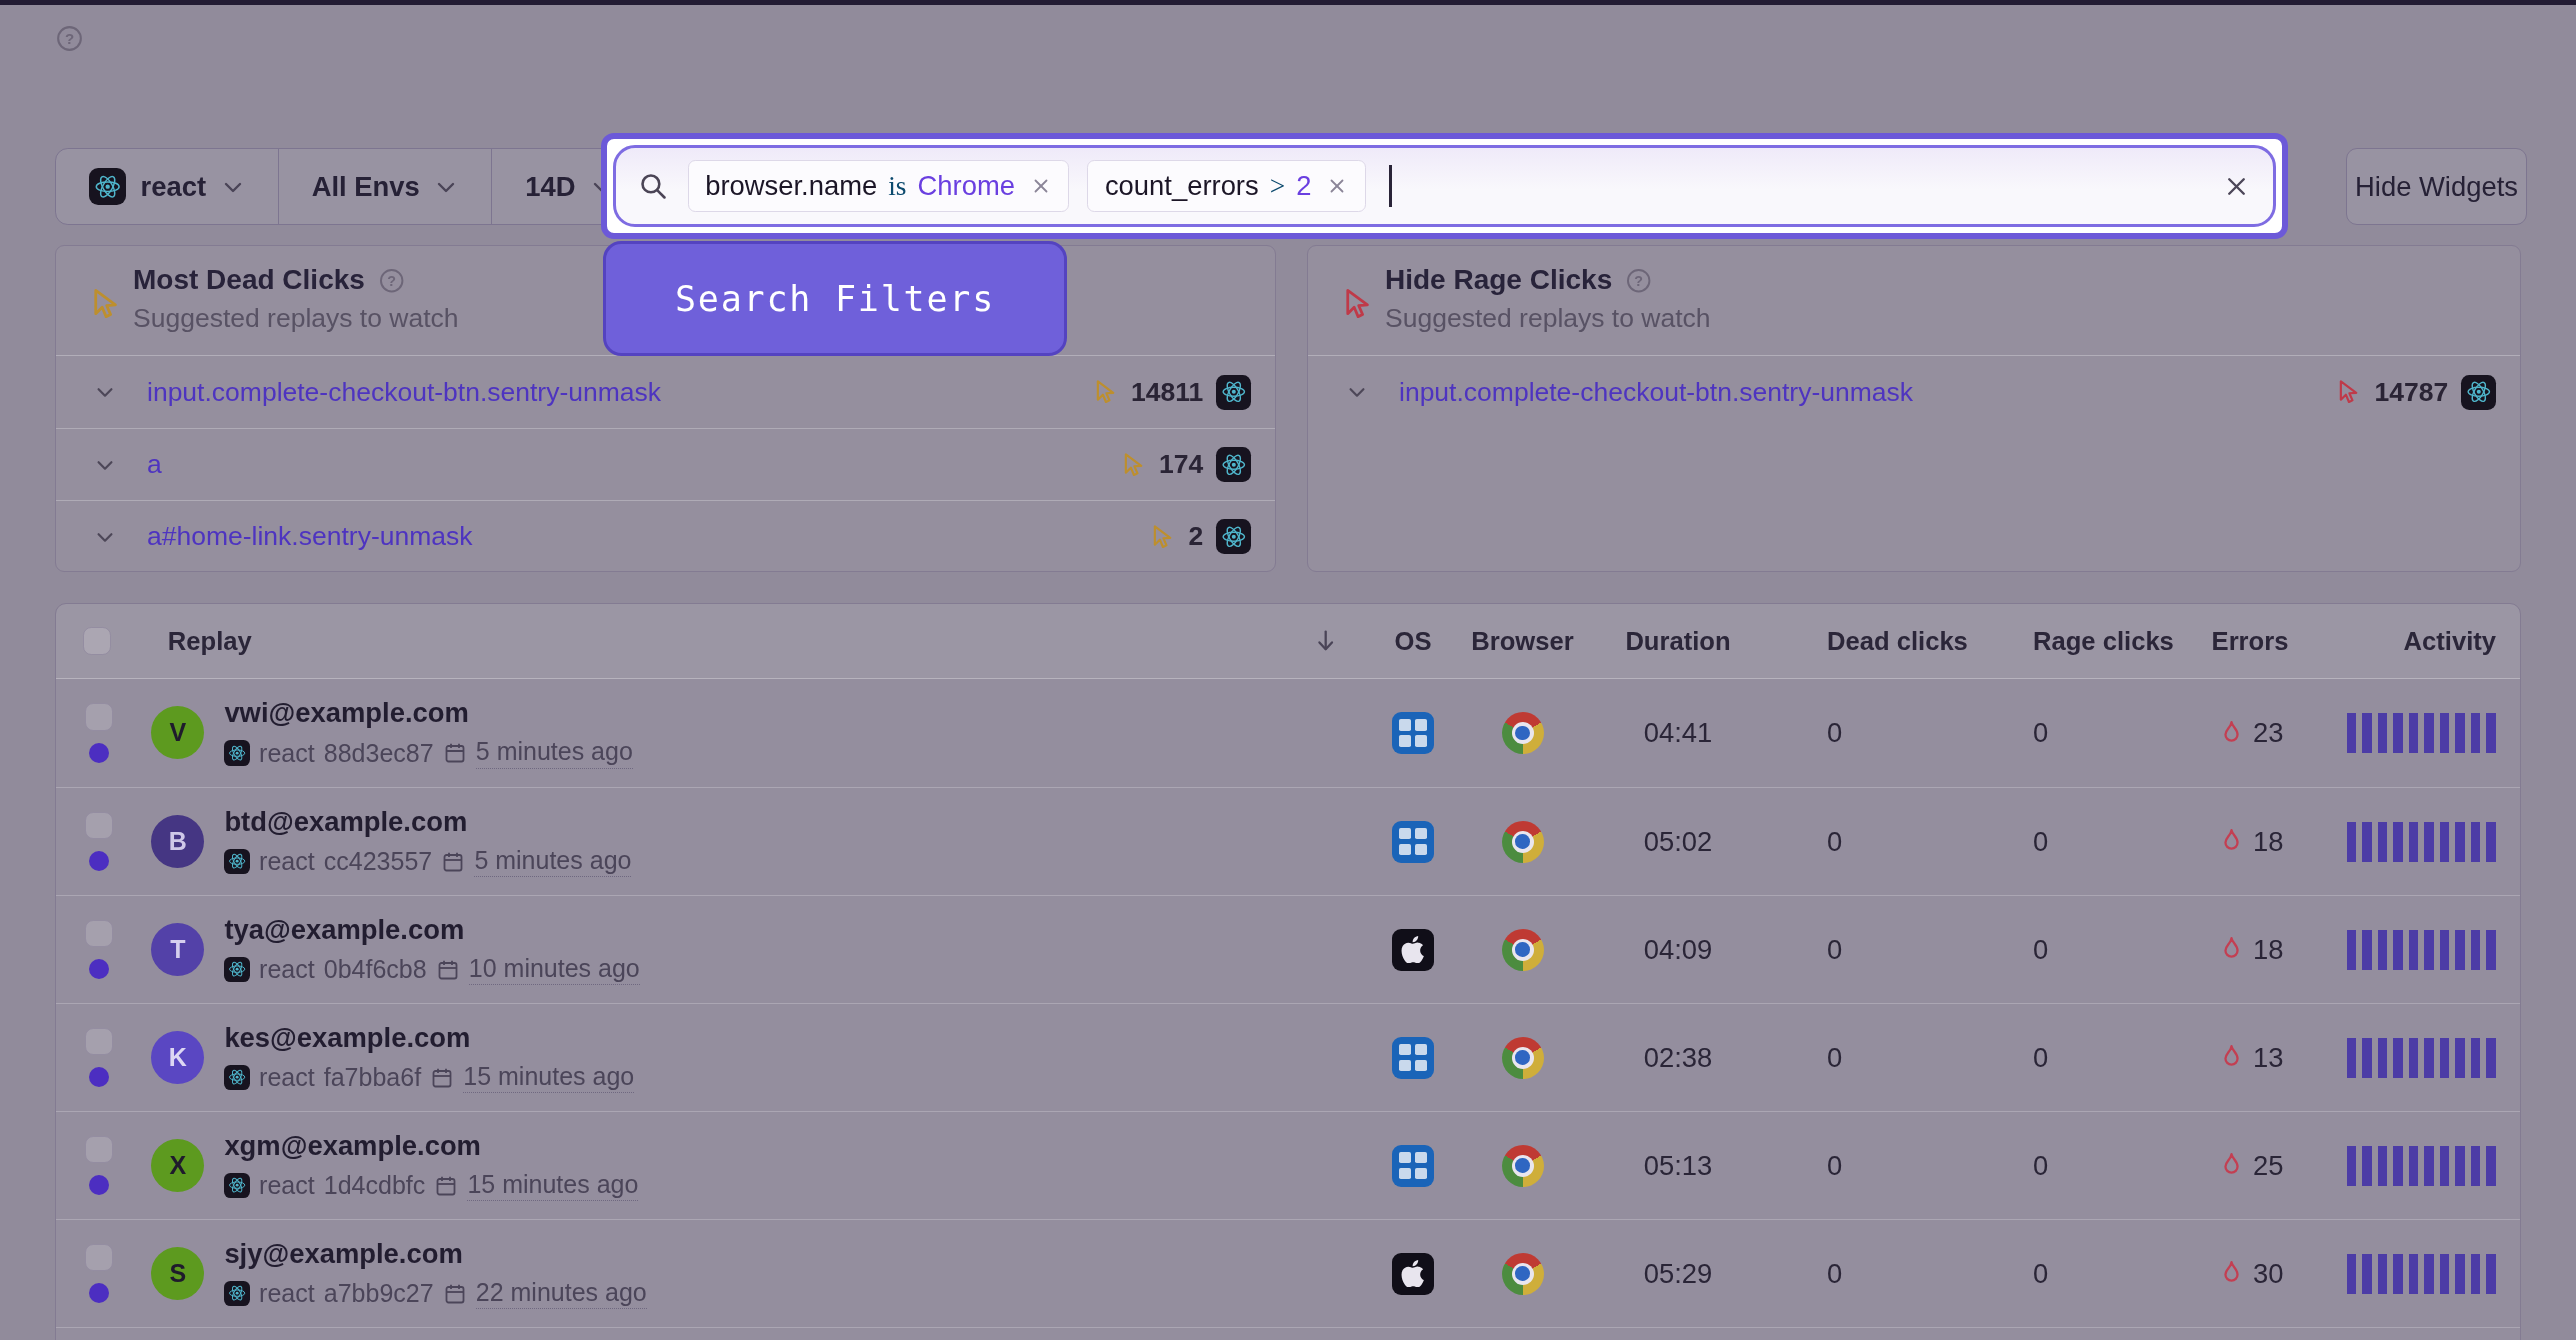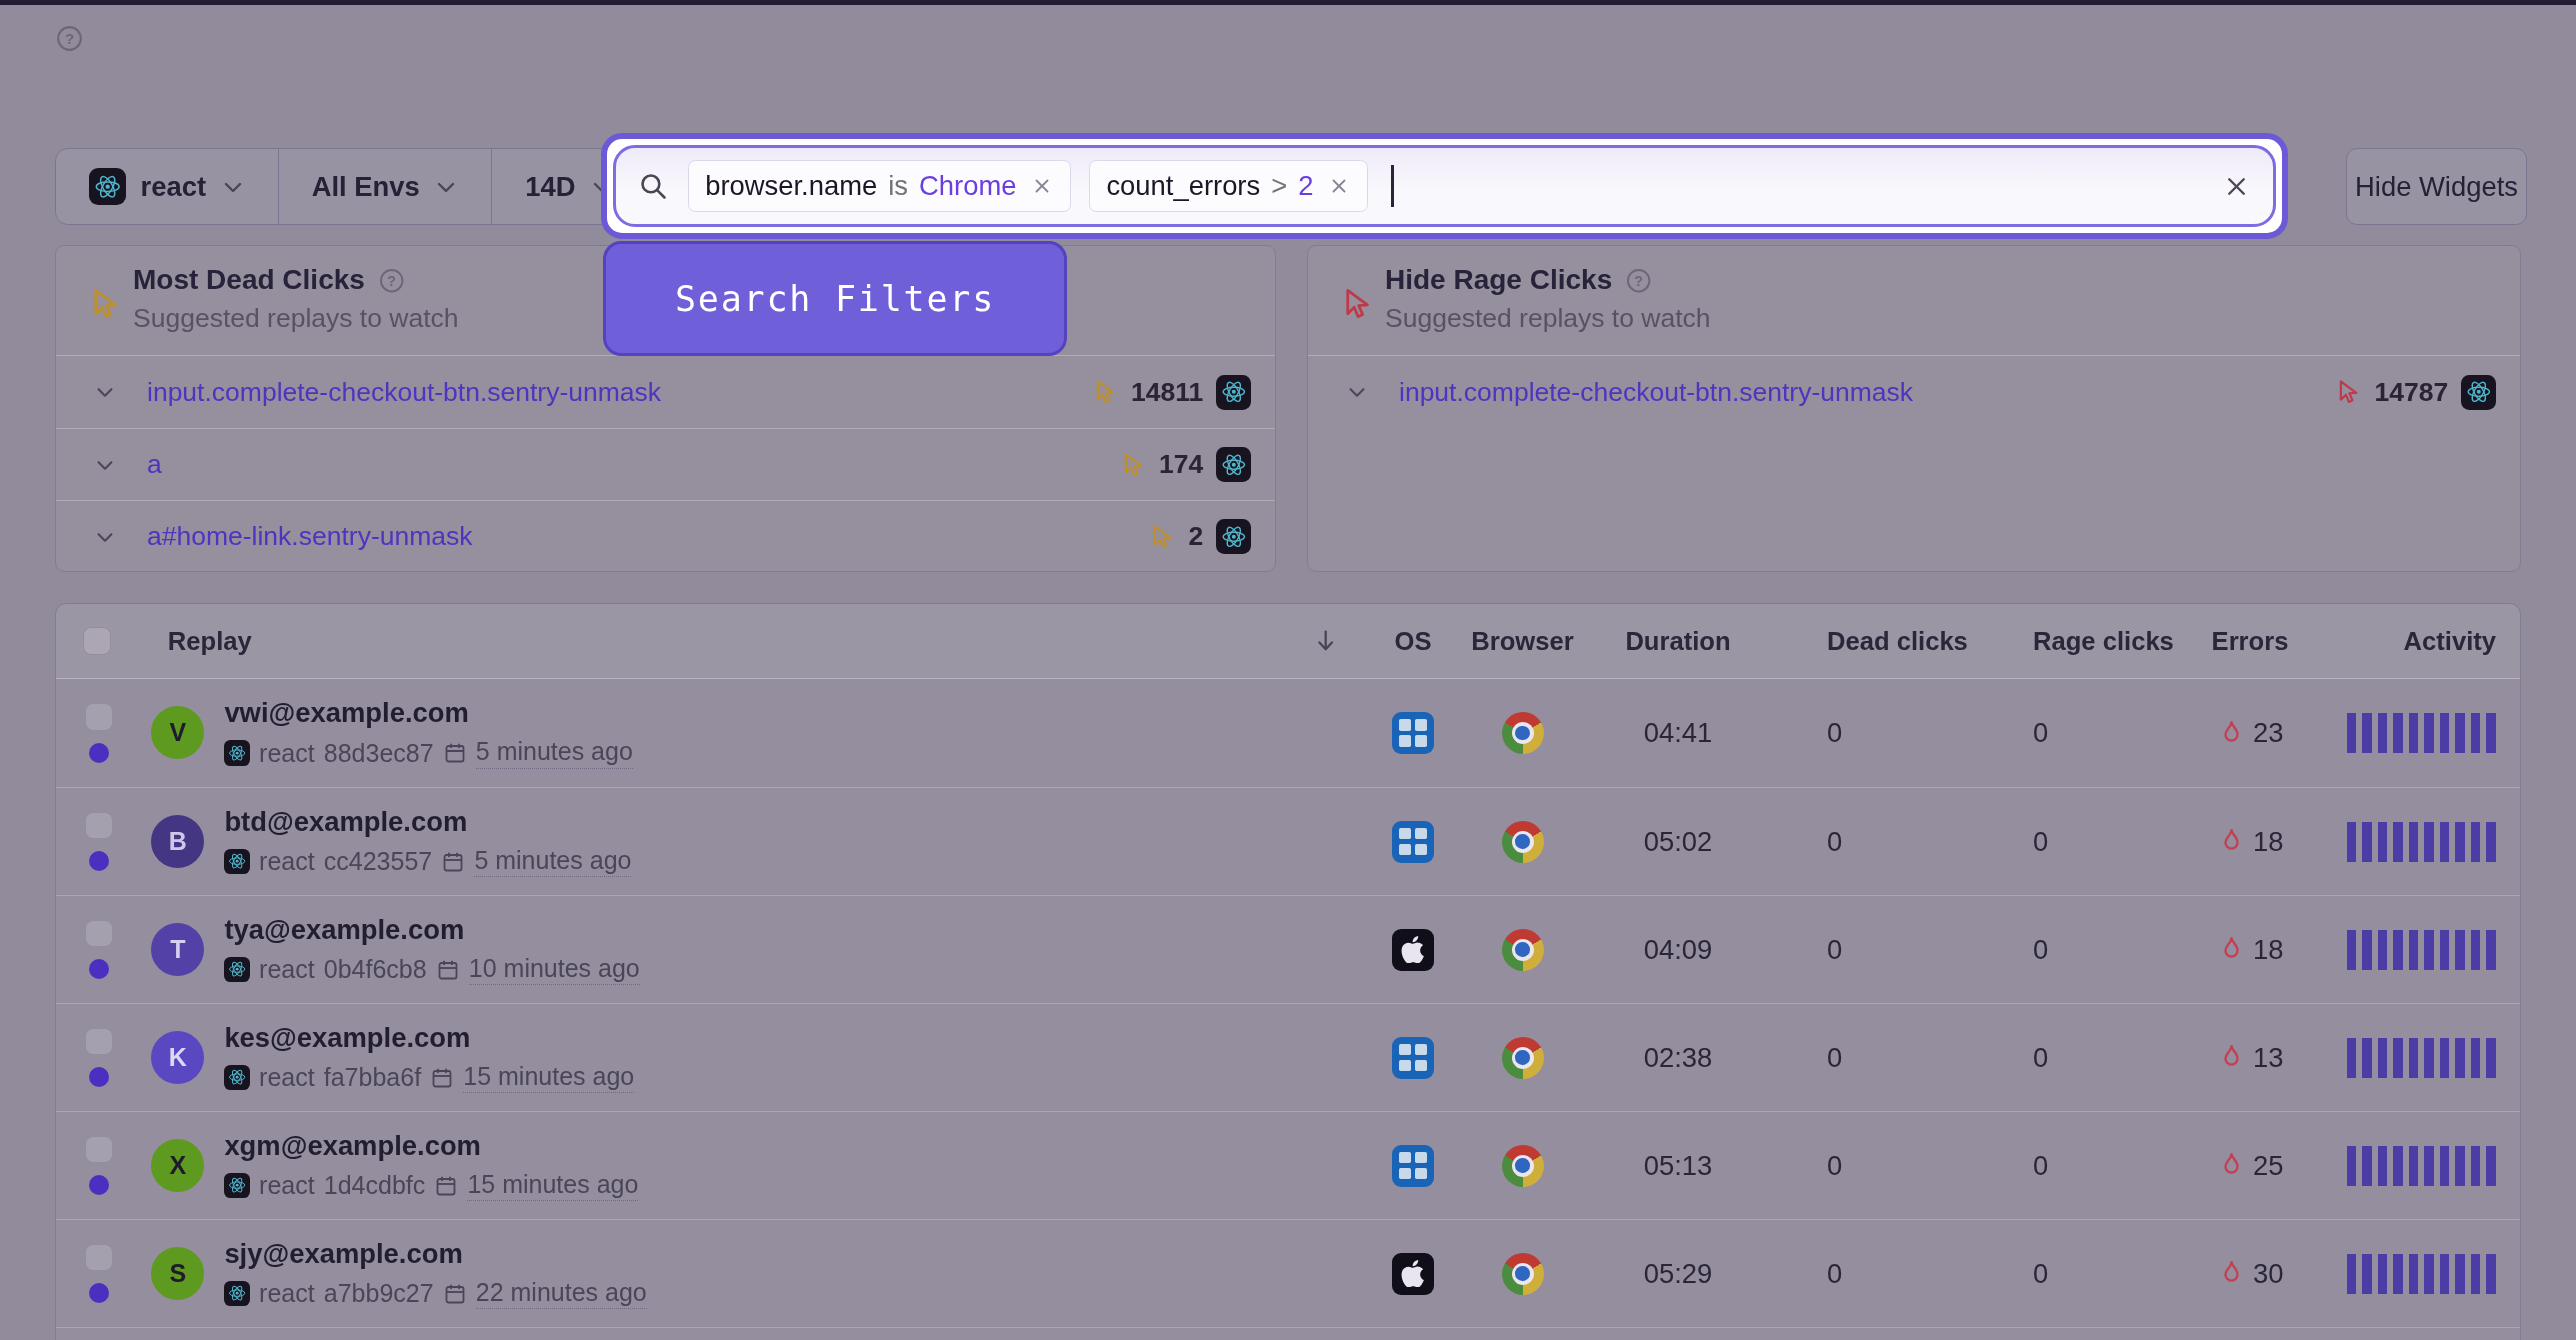--- a/index.html
+++ b/index.html
@@ -24,27 +24,27 @@
   .seg + .seg { border-left:1.8px solid #7d7590; }
   .chev { width:24px; height:24px; color:#4a4457; }
   .proj-badge { width:37px; height:37px; border-radius:9.1px; background:#17131f; display:flex; align-items:center; justify-content:center; }
   .proj-badge svg { width:27.4px; height:27.4px; }
 
   .hide-btn { position:absolute; left:2346px; top:148px; width:181px; height:77px; display:flex; align-items:center; justify-content:center;
     border:1.8px solid #7d7590; border-radius:11px; background:rgba(255,255,255,0.07); font-size:27.4px; font-weight:400; color:#262136; }
 
   
   .spotlight { position:absolute; left:601px; top:133px; width:1687px; height:106px; background:#fff;
-    border:6.4px solid #6c59d8; border-radius:21px; padding:6.4px; z-index:20; }
+    border:6.4px solid #6c59d8; border-radius:13px; padding:6.4px; z-index:20; }
   .sfield { height:100%; border:3.7px solid #7e6ce2; border-radius:22px;
     background:linear-gradient(#efeaf9, #f9f8fc 55%); display:flex; align-items:center; padding:0 22px; gap:18.3px; }
   .search-ic { width:31px; height:31px; color:#4b4556; flex:none; }
   .chip { display:flex; align-items:center; gap:11px; background:#fcfbfe; border:1.8px solid #ddd8e8; border-radius:7.3px;
     padding:9.1px 16.5px; font-size:27.4px; white-space:nowrap; }
-  .chip .k { color:#1c1627; } .chip .op { color:#737373; } .chip .v { color:#6a3fe0; }
+  .chip .k { color:#1c1627; } .chip .op { color:#0c4a6e;font-family:Liberation Serif, serif; } .chip .v { color:#6a3fe0; }
   .chip .x { width:22px; height:22px; color:#8b8598; margin-left:3.7px; }
   .caret { width:2.7px; height:42px; background:#2a2438; margin-left:5.5px; }
   .clear-x { width:29px; height:29px; color:#4d4759; margin-left:auto; flex:none; }
 
   .tooltip { position:absolute; left:603px; top:241px; width:464px; height:115px; z-index:30;
     background:#6f60da; border:3.7px solid #5443c0; border-radius:18.3px; display:flex; align-items:center; justify-content:center;
     font-family:"DejaVu Sans Mono", monospace; font-size:35px; color:#ffffff; letter-spacing:1.8px; }
 
   
   .panel { position:absolute; top:245px; height:327px; border:1.8px solid #837b92; border-radius:9.1px; background:rgba(255,255,255,0.04); }

